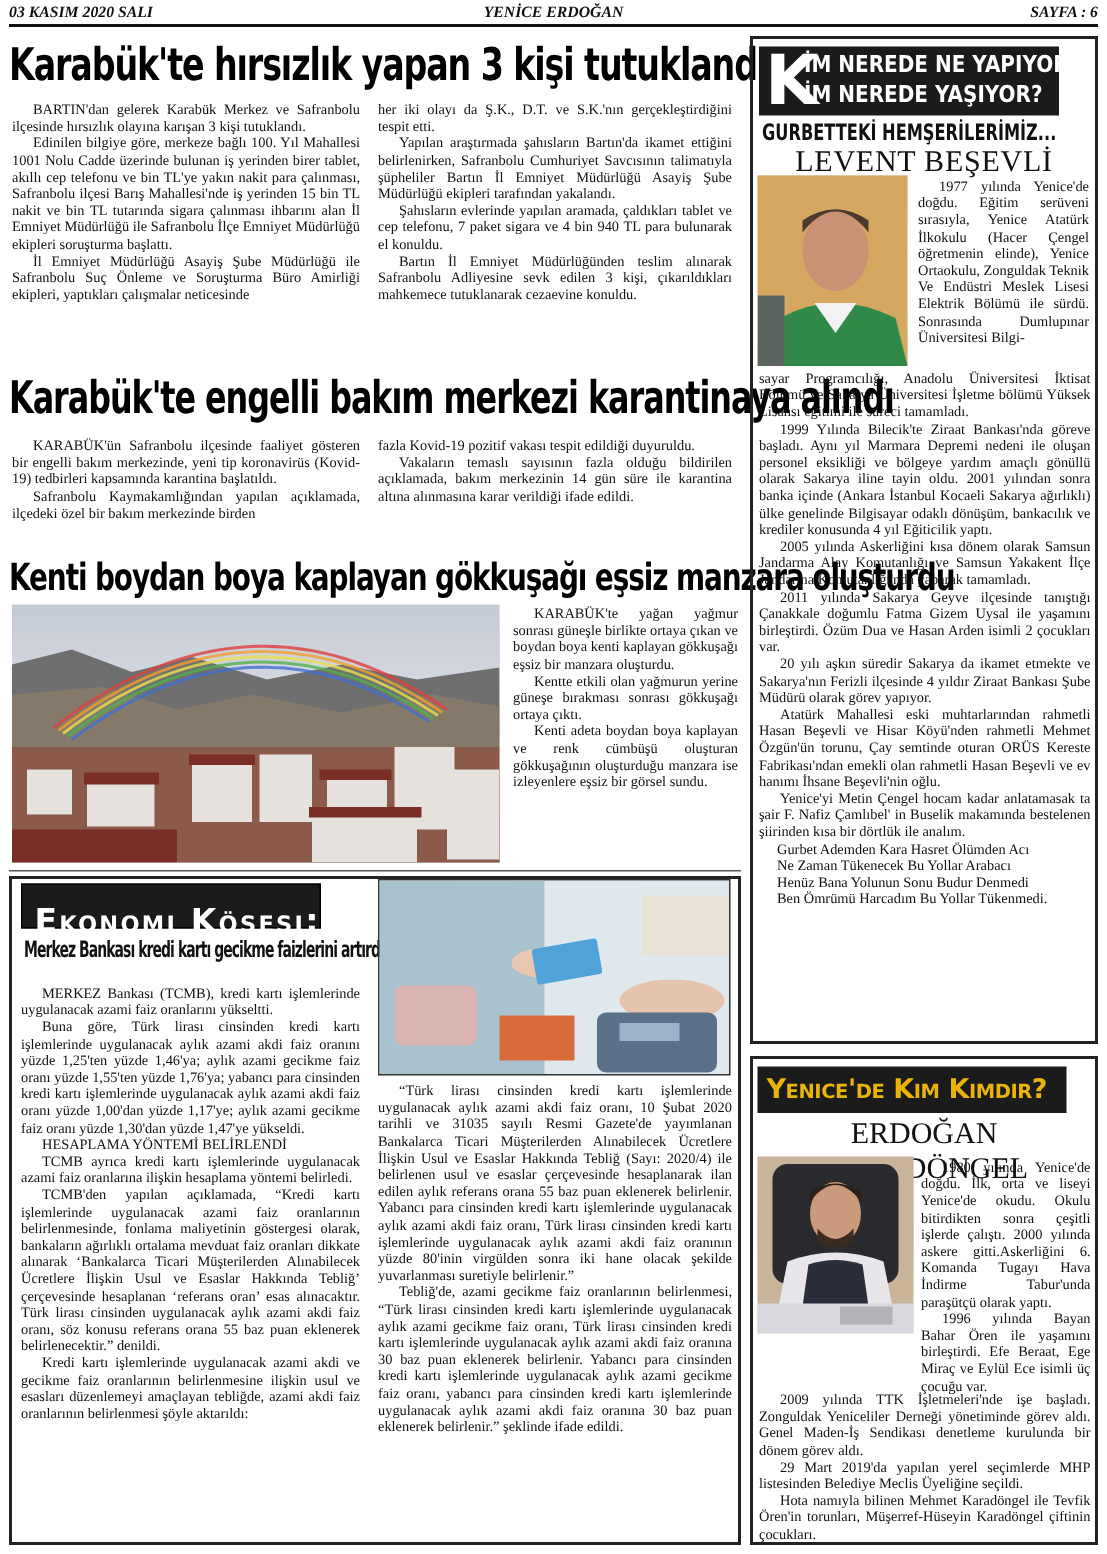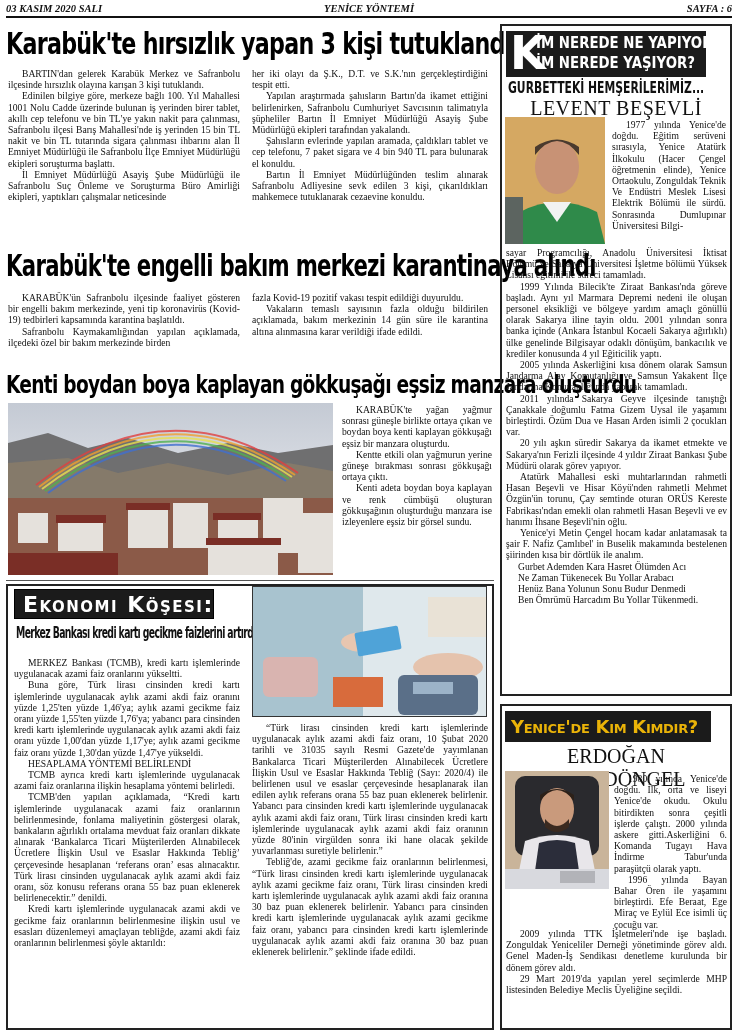--- a/index.html
+++ b/index.html
@@ -26,21 +26,21 @@
   #a2-col2 { position: absolute; left: 252px; top: 292px; width: 236px; }
 
   
   #a3-title { position: absolute; left: 6px; top: 370px; font-size: 25px; transform: scaleX(0.745); }
   #a3-photo { position: absolute; left: 8px; top: 403px; width: 325px; height: 172px; overflow: hidden; background: linear-gradient(180deg, #cfd5de 0%, #9aa4b0 25%, #7c7870 40%, #8a5544 60%, #6d3c30 100%); }
   #a3-col { position: absolute; left: 342px; top: 404px; width: 150px; }
   #a3-rule { position: absolute; left: 6px; top: 580px; width: 488px; border-top: 1.5px solid #555; }
 
   
   #econ-box { position: absolute; left: 6px; top: 584px; width: 488px; height: 446px; border: 2px solid #222; }
-  #econ-banner { position: absolute; left: 14px; top: 589px; width: 200px; height: 30px; background: #1b1b1b; border: 1px solid #000; color: #fff; font-family: "DejaVu Sans", sans-serif; font-weight: bold; font-size: 22px; letter-spacing: 1.5px; padding: 0 8px; line-height: 30px; white-space: nowrap; font-variant: small-caps; }
+  #econ-banner { position: absolute; left: 14px; top: 589px; width: 200px; height: 30px; background: #1b1b1b; border: 1px solid #000; color: #fff; font-family: "DejaVu Sans", sans-serif; font-weight: bold; font-size: 22px; letter-spacing: 1.5px; padding: 10px 8px; line-height: 30px; white-space: nowrap; font-variant: small-caps; }
   #econ-title { position: absolute; left: 16px; top: 624px; font-size: 15px; transform: scaleX(0.62); color: #111; }
   #econ-col1 { position: absolute; left: 14px; top: 657px; width: 226px; }
   #econ-col2 { position: absolute; left: 252px; top: 722px; width: 236px; }
   #econ-photo { position: absolute; left: 252px; top: 586px; width: 235px; height: 131px; overflow: hidden; border: 1px solid #333; background: linear-gradient(135deg, #c9d9e2 0%, #e8eef0 40%, #d8d0c4 70%, #bfc8cc 100%); }
 
   
   #kim-box { position: absolute; left: 500px; top: 24px; width: 232px; height: 672px; border: 2px solid #222; }
   #kim-banner { position: absolute; left: 506px; top: 31px; width: 200px; height: 46px; background: #1b1b1b; color: #fff; font-family: "DejaVu Sans", sans-serif; font-weight: bold; }
   #kim-banner .bigk { position: absolute; left: 4px; top: -2px; font-size: 46px; line-height: 48px; }
   #kim-banner .l1 { position: absolute; left: 30px; top: 3px; font-size: 15.5px; transform: scaleX(0.86); transform-origin: left top; white-space: nowrap; }
@@ -59,21 +59,21 @@
   #yenice-col-right { position: absolute; left: 614px; top: 773px; width: 113px; }
   #yenice-col-full { position: absolute; left: 506px; top: 928px; width: 221px; }
 
   .poem p { text-indent: 12px; text-align: left; }
 </style>
 </head>
 <body>
 
 <header id="masthead">
   <span class="date">03 KASIM 2020 SALI</span>
-  <span class="paper">YENİCE YÖNTEMİ</span>
+  <span class="paper">YENİCE ERDOĞAN</span>
   <span class="page">SAYFA : 6</span>
 </header>
 
 <h1 id="a1-title" class="headline">Karabük'te hırsızlık yapan 3 kişi tutuklandı</h1>
 <div id="a1-col1" class="body-text">
   <p>BARTIN'dan gelerek Karabük Merkez ve Safranbolu ilçesinde hırsızlık olayına karışan 3 kişi tutuklandı.</p>
   <p>Edinilen bilgiye göre, merkeze bağlı 100. Yıl Mahallesi 1001 Nolu Cadde üzerinde bulunan iş yerinden birer tablet, akıllı cep telefonu ve bin TL'ye yakın nakit para çalınması, Safranbolu ilçesi Barış Mahallesi'nde iş yerinden 15 bin TL nakit ve bin TL tutarında sigara çalınması ihbarını alan İl Emniyet Müdürlüğü ile Safranbolu İlçe Emniyet Müdürlüğü ekipleri soruşturma başlattı.</p>
   <p>İl Emniyet Müdürlüğü Asayiş Şube Müdürlüğü ile Safranbolu Suç Önleme ve Soruşturma Büro Amirliği ekipleri, yaptıkları çalışmalar neticesinde</p>
 </div>
 <div id="a1-col2" class="body-text">
@@ -223,13 +223,14 @@
     <rect x="55" y="100" width="35" height="12" fill="#b2b3b8"></rect>
   </svg>
 </div>
 <div id="yenice-col-right" class="body-text">
   <p>1980 yılında Yenice'de doğdu. İlk, orta ve liseyi Yenice'de okudu. Okulu bitirdikten sonra çeşitli işlerde çalıştı. 2000 yılında askere gitti.Askerliğini 6. Komanda Tugayı Hava İndirme Tabur'unda paraşütçü olarak yaptı.</p>
   <p>1996 yılında Bayan Bahar Ören ile yaşamını birleştirdi. Efe Beraat, Ege Miraç ve Eylül Ece isimli üç çocuğu var.</p>
 </div>
 <div id="yenice-col-full" class="body-text">
   <p>2009 yılında TTK İşletmeleri'nde işe başladı. Zonguldak Yeniceliler Derneği yönetiminde görev aldı. Genel Maden-İş Sendikası denetleme kurulunda bir dönem görev aldı.</p>
   <p>29 Mart 2019'da yapılan yerel seçimlerde MHP listesinden Belediye Meclis Üyeliğine seçildi.</p>
+  <p>Hota namıyla bilinen Mehmet Karadöngel ile Tevfik Ören'in torunları, Müşerref-Hüseyin Karadöngel çiftinin çocukları.</p>
 </div>
 
 </body></html>

